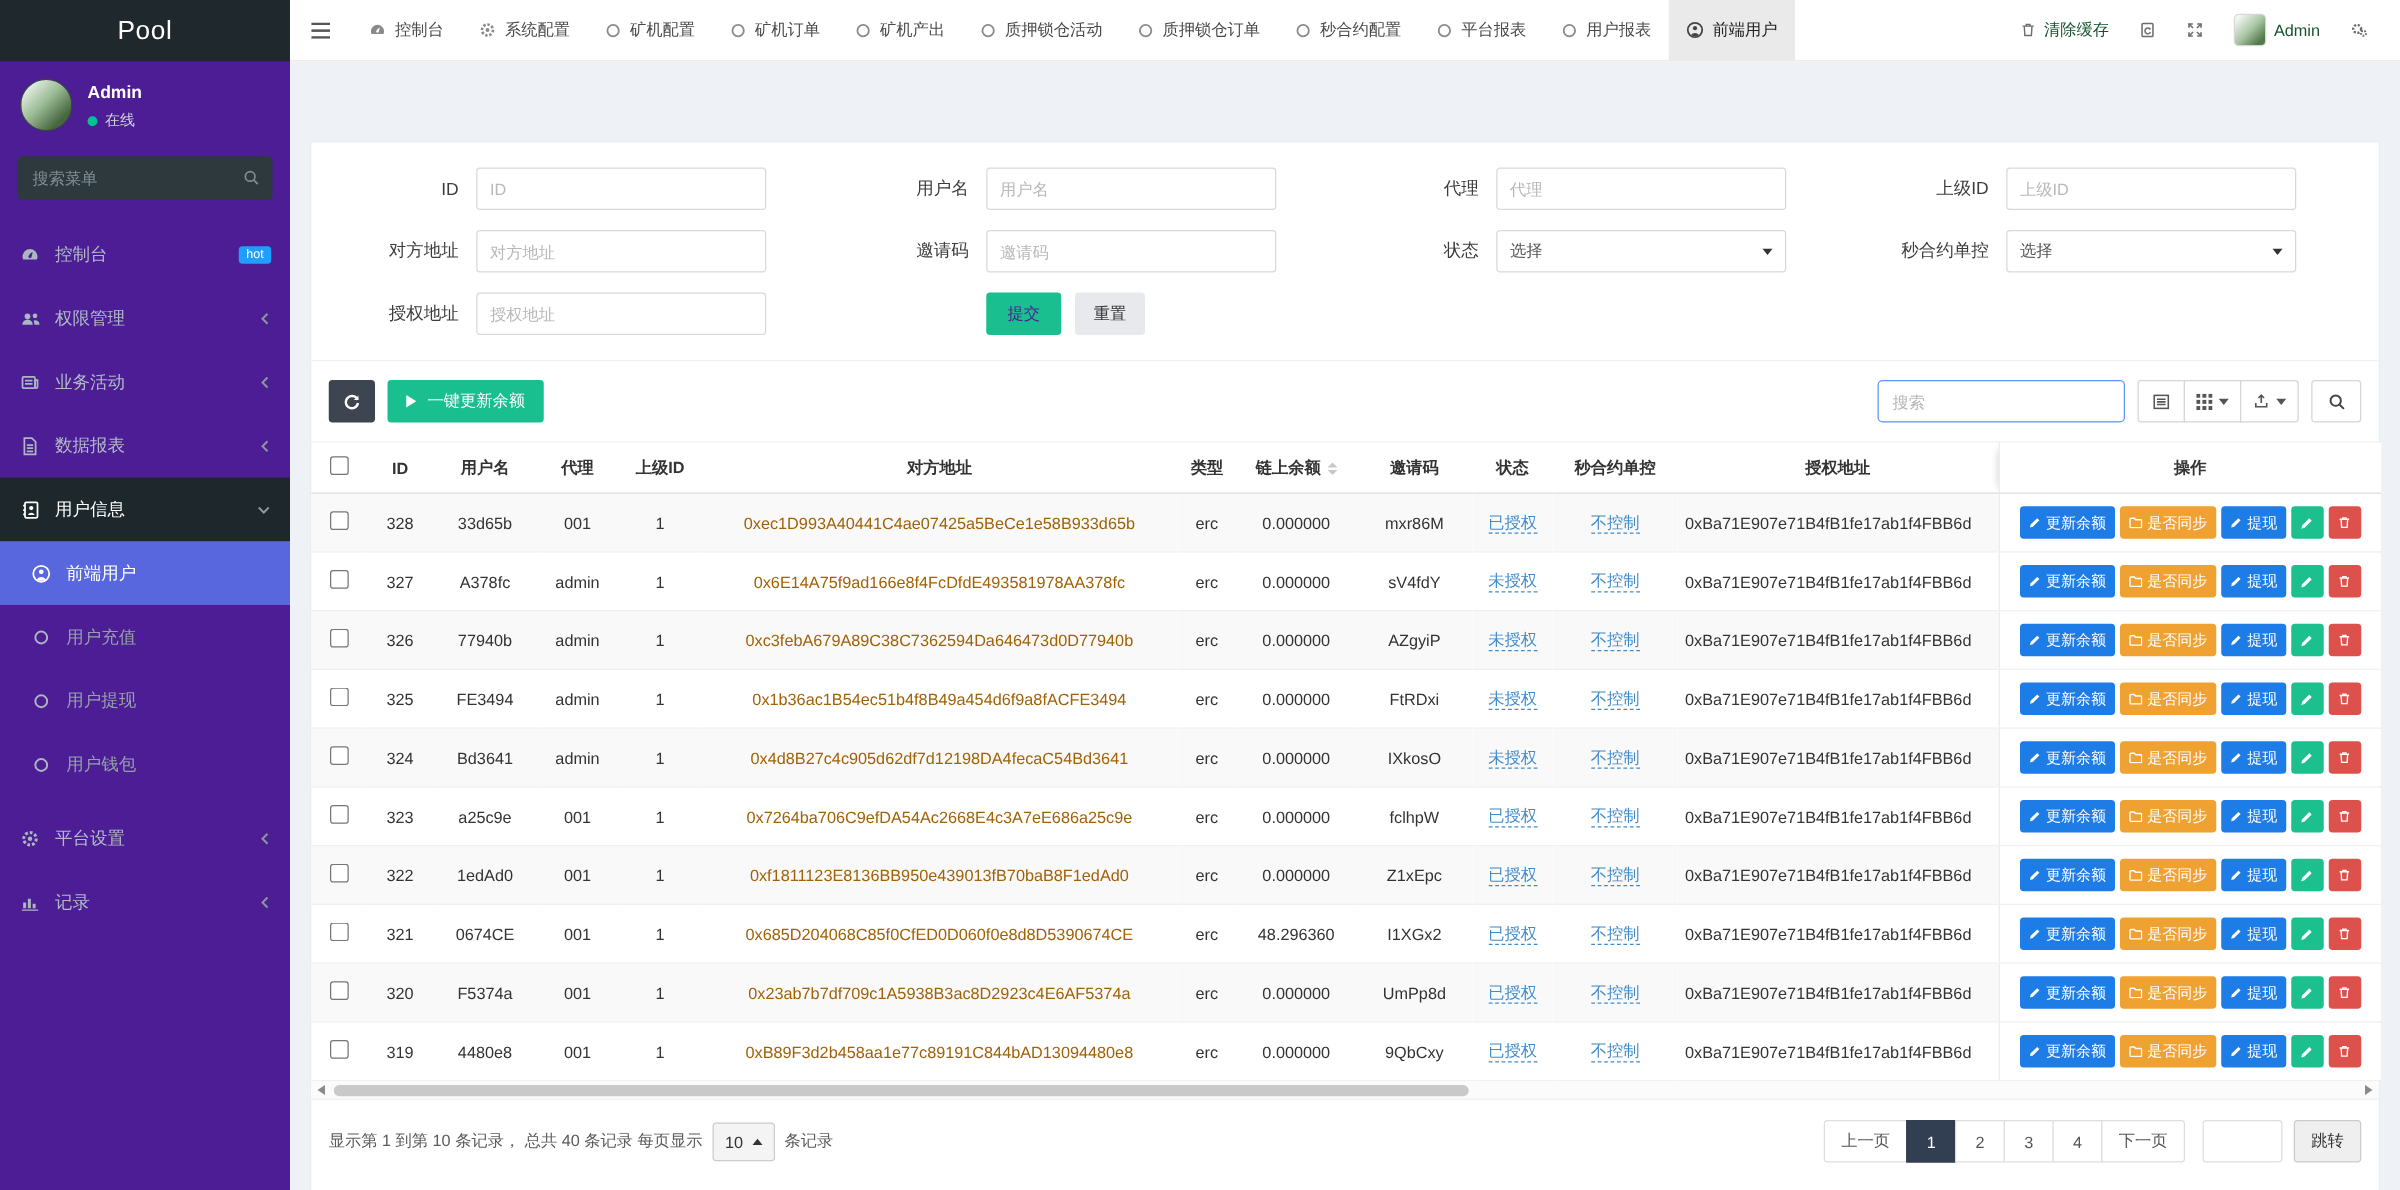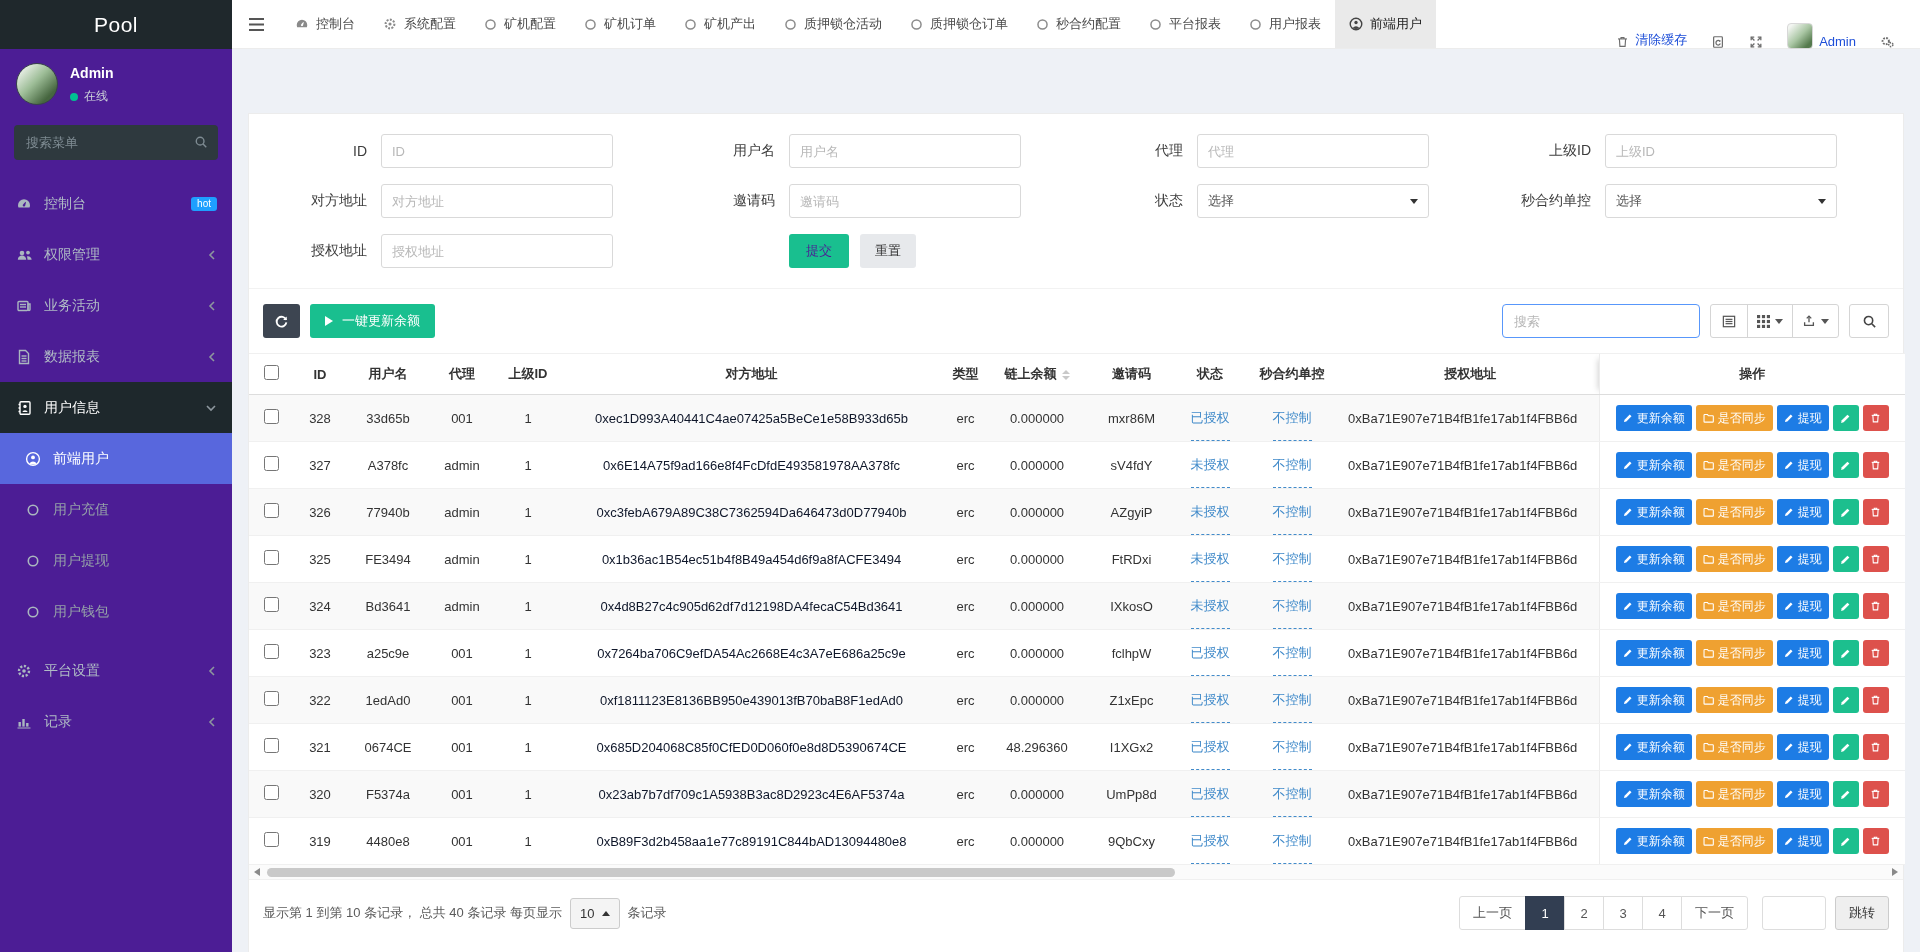--- a/index.html
+++ b/index.html
@@ -36,21 +36,21 @@
 
   
   .main { flex:1; display:flex; flex-direction:column; min-width:0; }
   .topnav { height:49px; background:#fff; display:flex; align-items:center; border-bottom:1px solid #ececec; }
   .tn-burger { padding:0 17px; height:100%; display:flex; align-items:center; color:#555; }
   .tn-item { height:100%; display:flex; align-items:center; gap:7px; padding:0 14px; font-size:13px; color:#4a4a4a; cursor:pointer; white-space:nowrap; }
   .tn-item .i14 { color:#8a8a8a; display:flex; }
   .tn-item.active { background:#eaeaea; color:#222; }
   .tn-item.active .i14 { color:#444; }
   .tn-right { margin-left:auto; display:flex; align-items:center; gap:2px; padding-right:14px; }
-  .tn-tool { height:49px; display:flex; align-items:flex-end; gap:6px; padding:0 11px; color:#1d4ed8; font-size:13px; cursor:pointer; }
+  .tn-tool { height:49px; display:flex; align-items:center; gap:6px; padding:0 11px; color:#14532d; font-size:13px; cursor:pointer; }
   .tn-tool .i14 { color:#6d6d6d; display:flex; }
   .tn-avatar { width:26px; height:26px; border-radius:4px; background:linear-gradient(135deg,#f2f5f1 10%,#a9c6a3 50%,#557a4d 85%); border:1px solid #d8d8d8; }
 
   .content { flex:1; padding:16px; min-height:0;margin-top:48px; }
   .card { background:#fff; border:1px solid #ececec; }
 
   
   .filter { padding:20px 14px 20px; display:grid; grid-template-columns:repeat(4,1fr); column-gap:6px; row-gap:16px; border-bottom:1px solid #f2f2f2; }
   .field { display:flex; align-items:center; }
   .field label { flex:0 0 118px; text-align:right; padding-right:14px; font-size:14px; color:#3c3c3c; }
@@ -80,22 +80,22 @@
 
   
   table { width:100%; border-collapse:collapse; table-layout:fixed; font-size:13px; }
   thead th { height:41px; font-weight:bold; color:#333; text-align:center; border-top:1px solid #f0f0f0; border-bottom:1px solid #ddd; white-space:nowrap; }
   tbody td { height:47px; text-align:center; border-bottom:1px solid #f0f0f0; white-space:nowrap; overflow:hidden; }
   tr.striped td { background:#f9f9f9; }
   .th-sort { display:inline-flex; flex-direction:column; gap:2px; margin-left:5px; vertical-align:middle; }
   .th-sort i { display:block; width:0; height:0; border-left:4px solid transparent; border-right:4px solid transparent; }
   .th-sort .up { border-bottom:4px solid #c9c9c9; }
   .th-sort .dn { border-top:4px solid #c9c9c9; }
-  .addr { color:#0f172a; text-decoration:none; cursor:pointer; }
-  .editable { color:#428bca; text-decoration:none; border-bottom:1px dashed #428bca; padding-bottom:15px; cursor:pointer; }
+  .addr { color:#a16207; text-decoration:none; cursor:pointer; }
+  .editable { color:#428bca; text-decoration:none; border-bottom:1px dashed #428bca; padding-bottom:1px; cursor:pointer; }
   .c-auth { text-align:left !important; padding-left:6px; }
   td.op-col, th.op-col { background:#fff !important; border-left:1px solid #ececec; box-shadow:-6px 0 6px -5px rgba(0,0,0,.18); }
   .ops { display:flex; gap:4px; justify-content:center; align-items:center; }
   .abtn { height:26px; border:none; border-radius:3px; color:#fff; font-size:12px; display:inline-flex; align-items:center; gap:4px; padding:0 7px; }
   .abtn.sq { width:26px; padding:0; justify-content:center; }
   .abtn.blue { background:#1d7ce5; }
   .abtn.orange { background:#efa131;justify-content:flex-end; }
   .abtn.green { background:#1cbf8e; }
   .abtn.red { background:#dd514c; }
   input[type=checkbox] { width:15px; height:15px; cursor:pointer; }

